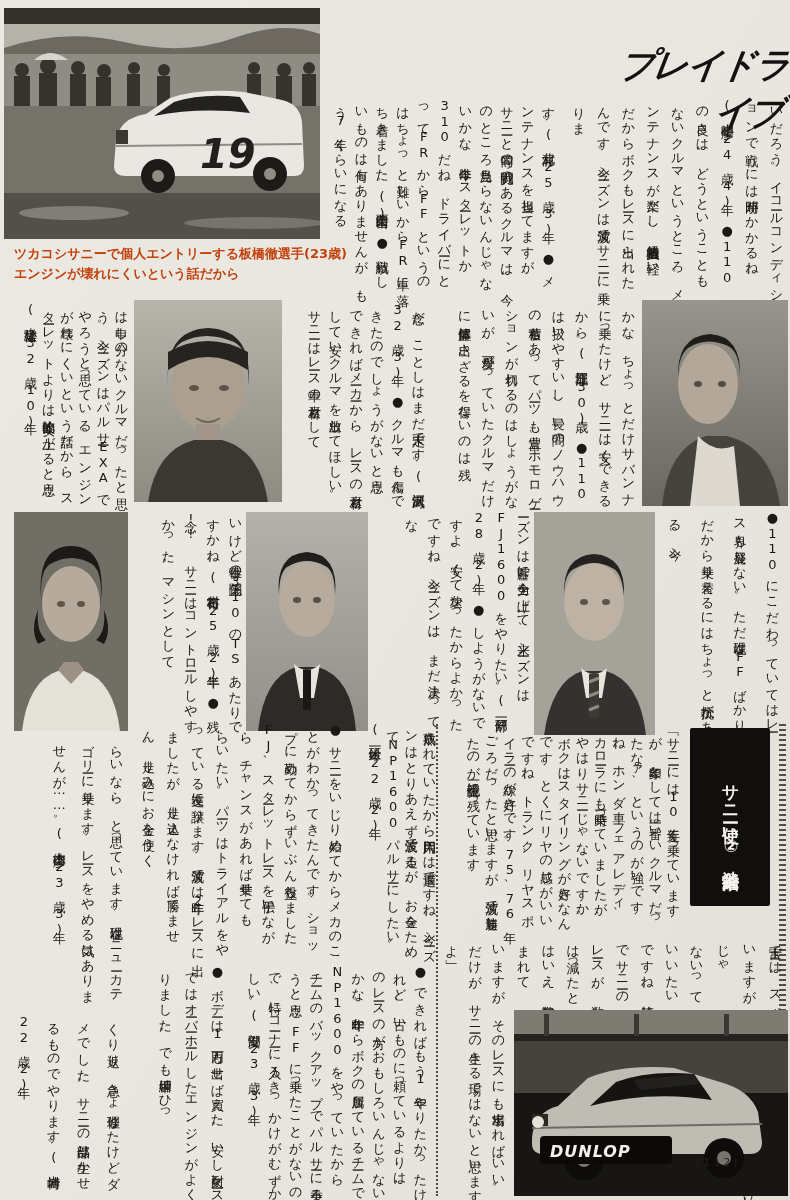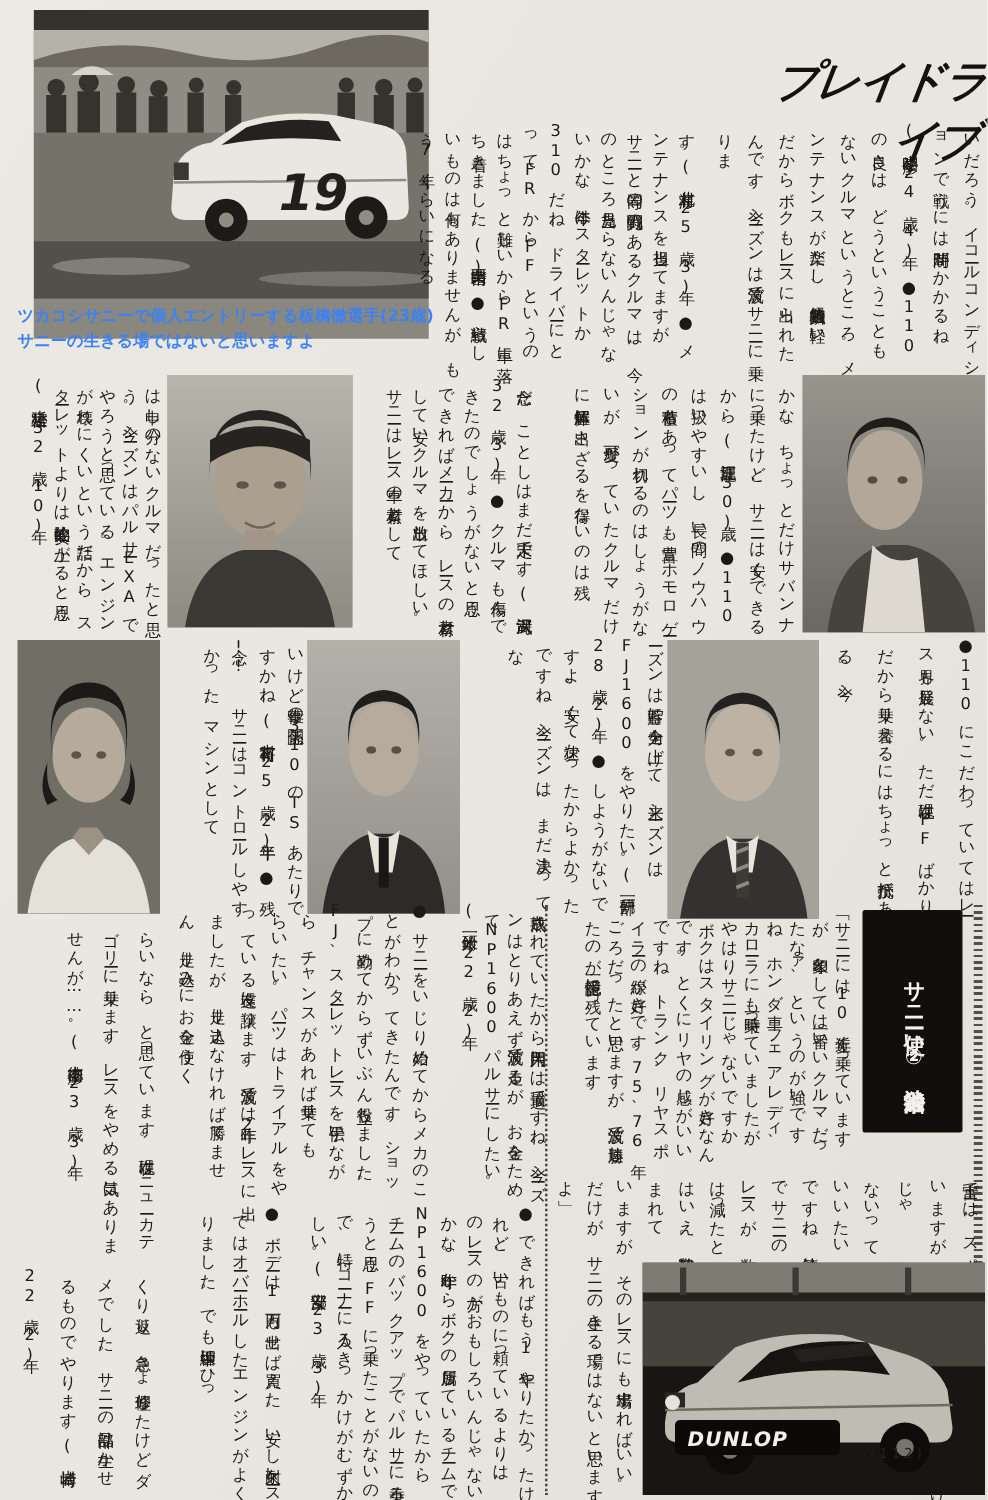--- a/index.html
+++ b/index.html
@@ -25,21 +25,21 @@
   .lh22{line-height:2.2}.lh23{line-height:2.3}.lh25{line-height:2.5}
   
   .logo{
     position:absolute;left:596px;top:42px;width:192px;height:58px;
     font-size:35px;font-weight:bold;font-style:italic;
     transform:skewX(-8deg);
     letter-spacing:-2px;color:#141210;text-align:right;
   }
   .caption{
     position:absolute;left:14px;top:244px;width:340px;
-    font-size:13px;font-weight:bold;line-height:1.55;color:#3b82f6;
+    font-size:13px;font-weight:bold;line-height:1.55;color:#c2410c;
   }
   .headline{
     position:absolute;left:690px;top:728px;width:80px;height:178px;
     background:#100f0d;color:#f4f2ec;
     writing-mode:vertical-rl;text-orientation:upright;
     font-size:17px;font-weight:bold;letter-spacing:1px;line-height:78px;
     text-align:center;border-radius:2px;
   }
   .hatch{
     position:absolute;left:779px;top:724px;width:7px;height:318px;
@@ -55,21 +55,21 @@
   .pagenum{
     position:absolute;left:696px;top:1156px;
     font-size:11px;letter-spacing:3px;color:#23211d;font-weight:500;
   }
 </style>
 </head>
 <body>
 
 <div class="logo">プレイドライブ</div>
 
-<div class="photo" style="left:27px;top:8px;width:316px;height:263px;">
+<div class="photo" style="left:4px;top:8px;width:316px;height:231px;">
   <svg width="316" height="231" viewBox="0 0 316 231" xmlns="http://www.w3.org/2000/svg">
     <rect width="316" height="231" fill="#a7a49c"></rect>
     <rect width="316" height="16" fill="#34322d"></rect>
     <rect y="16" width="316" height="30" fill="#b5b2aa"></rect>
     <path d="M0,40 Q60,20 120,34 T230,30 T316,26 V46 H0 Z" fill="#6d6961"></path>
     <rect y="46" width="316" height="52" fill="#8f8c84"></rect>
 
     <g fill="#35332d">
       <circle cx="18" cy="62" r="7"></circle>
         <rect x="10" y="68" width="16" height="58"></rect>
@@ -106,21 +106,21 @@
         <circle cx="154" cy="168" r="6" fill="#8f8c84"></circle>
       <circle cx="266" cy="166" r="17" fill="#1c1b18"></circle>
         <circle cx="266" cy="166" r="6" fill="#8f8c84"></circle>
       <text x="196" y="160" font-size="40" font-weight="bold" font-style="italic" fill="#201f1b" font-family="DejaVu Sans, sans-serif">19</text>
     </g>
   </svg>
 </div>
 
 <div class="caption">
   <div>ツカコシサニーで個人エントリーする板橋徹選手(23歳)</div>
-  <div>サニーの生きる場ではないと思いますよ</div>
+  <div>エンジンが壊れにくいという話だから</div>
 </div>
 
 <div class="v lh19" style="left:556px;top:98px;width:232px;height:198px;">いだろう。イコールコンディションで戦うには時間がかかるね。(小峯昭彦 24歳 4年)　●110の良さは、どうということもないクルマというところ。メンテナンスが楽だし、経済的負担も軽い。だからボクもレースに出られたんです。今シーズンは筑波でサニーに乗りま</div>
 <div class="v lh16" style="left:330px;top:98px;width:228px;height:198px;">す。(北村淳 25歳 3年)　●メンテナンスを担当してますが、サニーと同等の戦闘力のあるクルマは、今のところ見当たらないんじゃないかな。今年はスターレットか310だね。ドライバーにとってFRからFFというのはちょっと難しいからFR車に落ち着きました。(栗田吉晴)　●戦績らしいものは何もありませんが、もう7年くらいになる</div>
 
 <div class="v lh18" style="left:428px;top:302px;width:212px;height:202px;">かな。ちょっとだけサバンナに乗ったけど、サニーは安くできるから。(堀江龍三 30歳)　●110は扱いやすいし、長い間のノウハウの蓄積もあってパーツも豊富。ホモロゲーションが切れるのはしょうがないが、可愛がっていたクルマだけに解体屋に出さざるを得ないのは残</div>
 <div class="v lh16" style="left:282px;top:302px;width:146px;height:202px;">念だ。ことしはまだ未定です。(深沢武司 32歳 3年)　●クルマも傷んできたのでしょうがないと思う。できればメーカーから、レースの素材として安いクルマを放出してほしい。サニーはレース車の素材として</div>
 <div class="v lh14" style="left:2px;top:302px;width:128px;height:206px;">は申し分のないクルマだったと思う。今シーズンはパルサーEXAでやろうと思っている。エンジンが壊れにくいという話だから、スターレットよりは比較的安く上がると思う。(小宮延雄 32歳 10年)</div>
 
 <div class="photo" style="left:134px;top:300px;width:148px;height:202px;">

